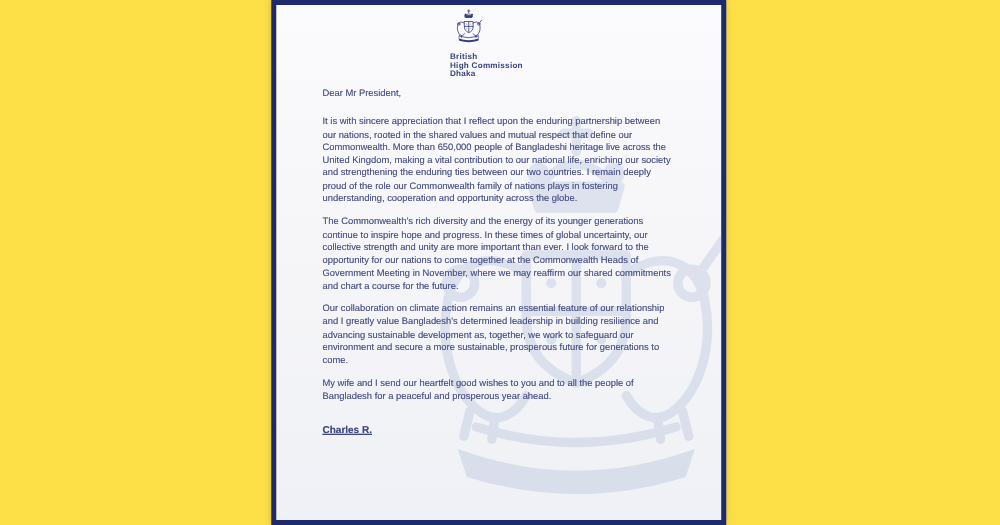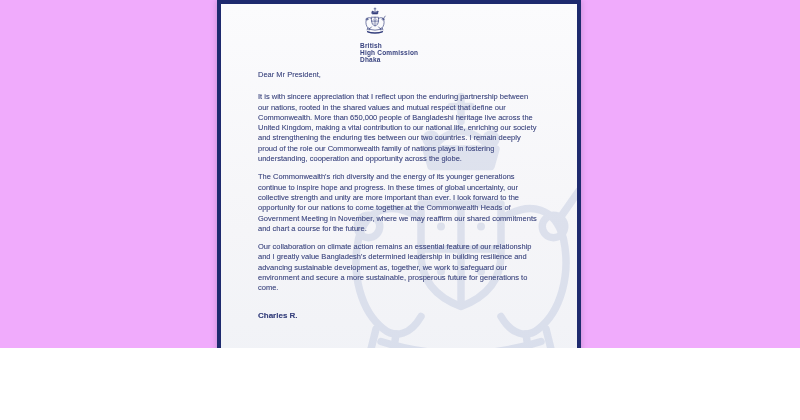--- a/index.html
+++ b/index.html
@@ -3,22 +3,22 @@
 <meta charset="utf-8">
 <style>
   html, body { margin: 0; padding: 0; }
   body {
     font-family: "Liberation Sans", sans-serif;
     -webkit-font-smoothing: antialiased;
   }
   .stage {
     position: relative;
     width: 800px;
-    height: 348px;
-    background: #f0abfc;
+    height: 420px;
+    background: #fde047;
     overflow: hidden;
   }
   .letter {
     position: absolute;
     left: 217px;
     top: 0;
     width: 364px;
     height: 420px;
     box-sizing: border-box;
     border: 4px solid #1e2a6e;
@@ -65,20 +65,21 @@
     color: #4a5388;
     text-shadow: 0 0 0.4px rgba(74,83,136,0.55);
   }
   .content p { margin: 0 0 8px 0; }
   .salutation { margin-bottom: 12px !important; }
   .signature {
     margin-top: 17px !important;
     font-weight: 700;
     font-size: 8px;
     color: #3c4680;
+    text-decoration: underline;
   }
 </style>
 </head>
 <body>
 
 <svg width="0" height="0" style="position:absolute" aria-hidden="true">
   <defs>
     <g id="coat" stroke="currentColor" fill="none" stroke-width="3" stroke-linecap="round" stroke-linejoin="round">
 
       <line x1="60" y1="3" x2="60" y2="13"></line>
@@ -127,17 +128,18 @@
         <div>High Commission</div>
         <div>Dhaka</div>
       </div>
     </div>
 
     <div class="content">
       <p class="salutation">Dear Mr President,</p>
       <p>It is with sincere appreciation that I reflect upon the enduring partnership between our nations, rooted in the shared values and mutual respect that define our Commonwealth. More than 650,000 people of Bangladeshi heritage live across the United Kingdom, making a vital contribution to our national life, enriching our society and strengthening the enduring ties between our two countries. I remain deeply proud of the role our Commonwealth family of nations plays in fostering understanding, cooperation and opportunity across the globe.</p>
       <p>The Commonwealth's rich diversity and the energy of its younger generations continue to inspire hope and progress. In these times of global uncertainty, our collective strength and unity are more important than ever. I look forward to the opportunity for our nations to come together at the Commonwealth Heads of Government Meeting in November, where we may reaffirm our shared commitments and chart a course for the future.</p>
       <p>Our collaboration on climate action remains an essential feature of our relationship and I greatly value Bangladesh's determined leadership in building resilience and advancing sustainable development as, together, we work to safeguard our environment and secure a more sustainable, prosperous future for generations to come.</p>
+      <p>My wife and I send our heartfelt good wishes to you and to all the people of Bangladesh for a peaceful and prosperous year ahead.</p>
       <p class="signature">Charles R.</p>
     </div>
 
   </div>
 </div>
 
 </body></html>

